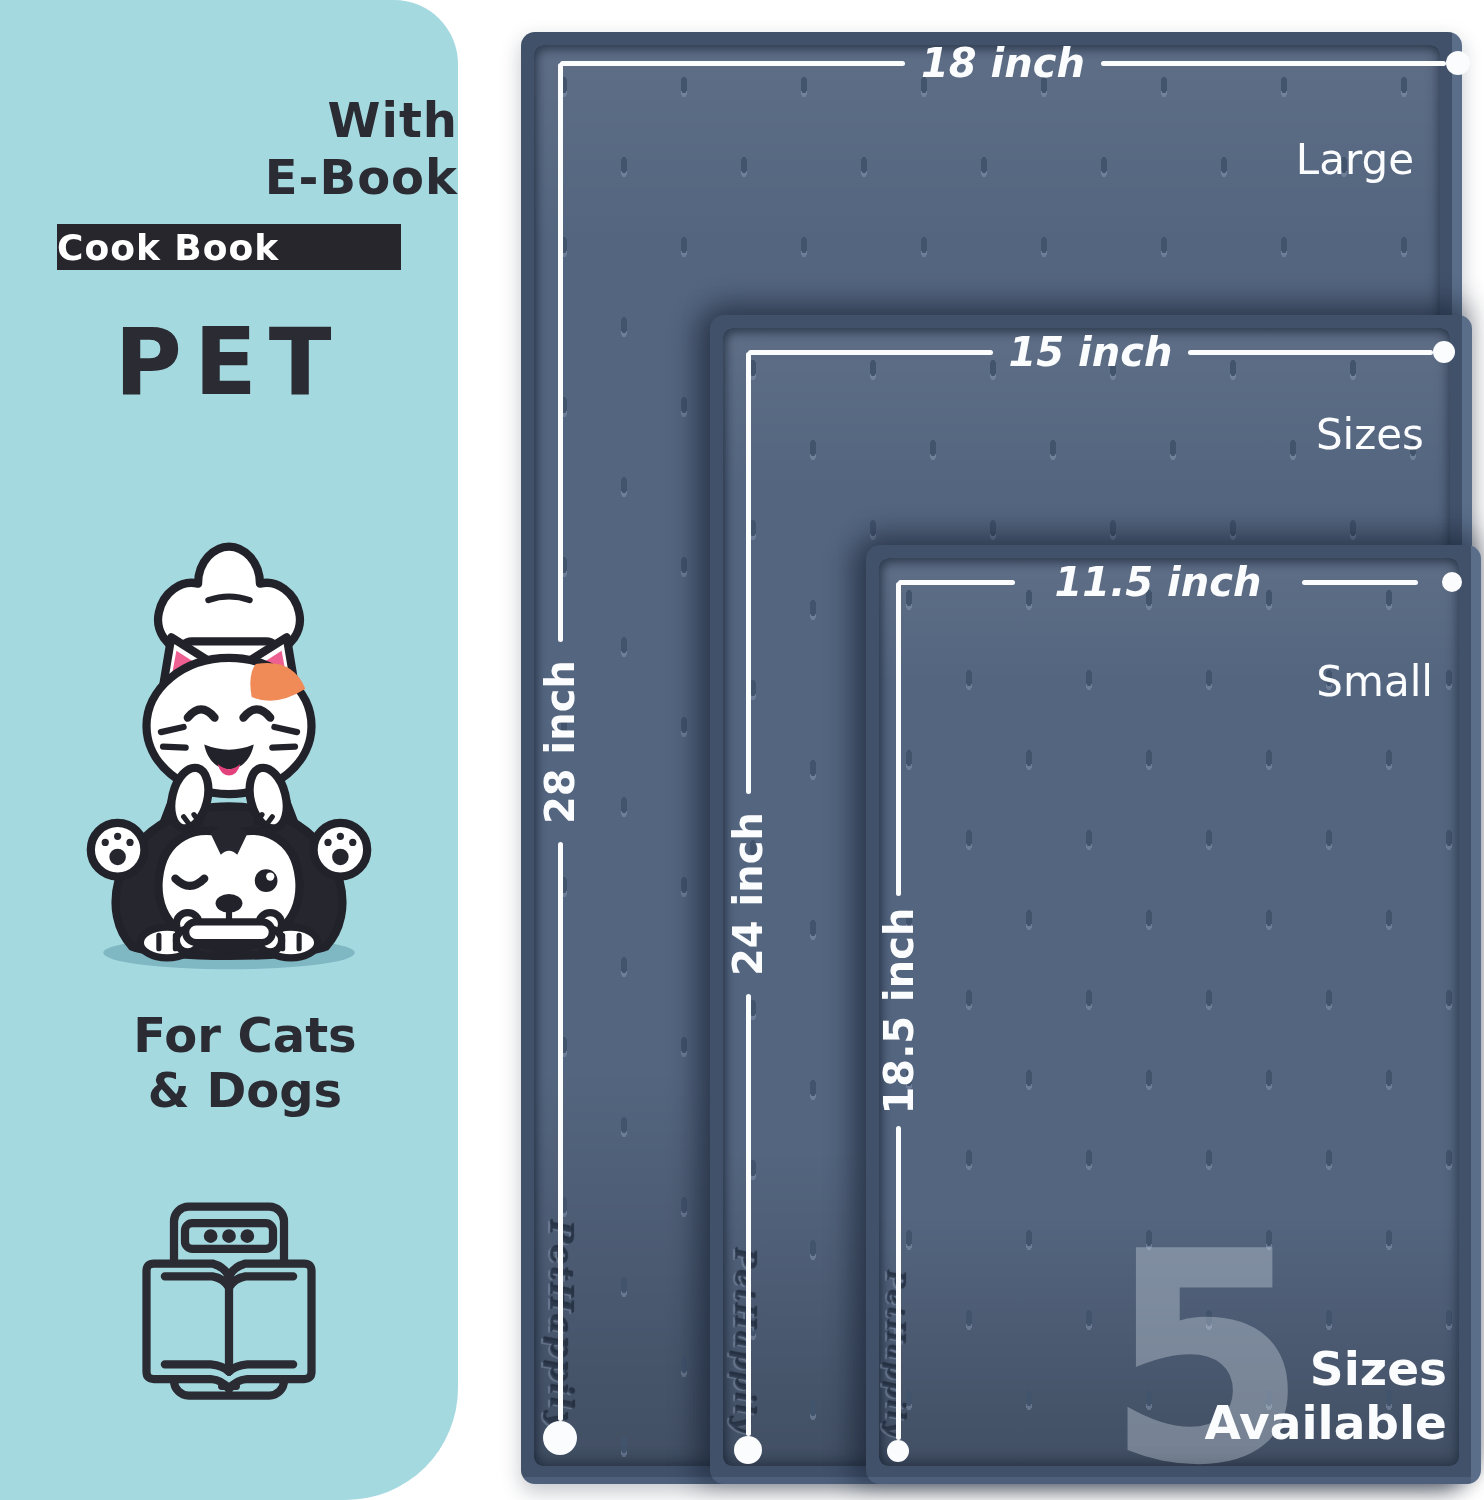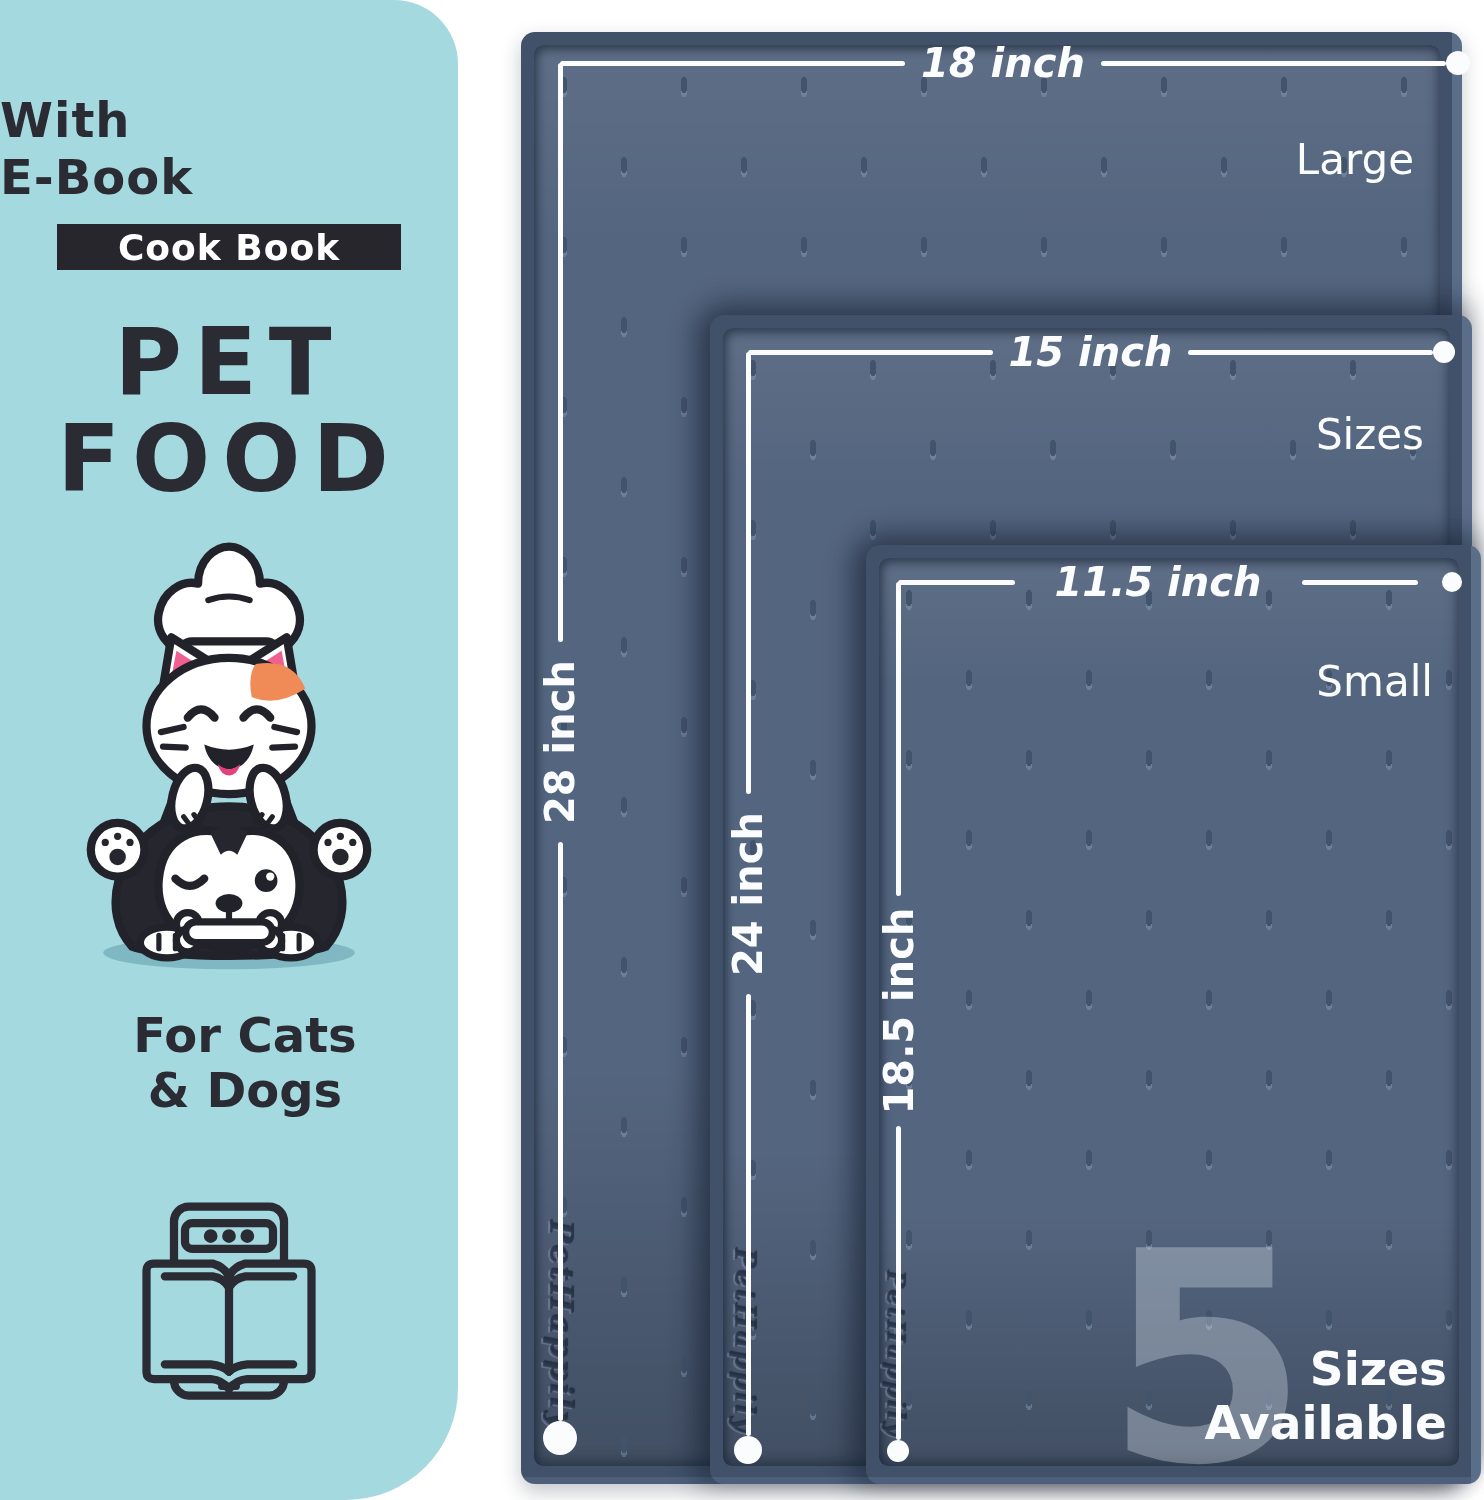--- a/index.html
+++ b/index.html
@@ -8,26 +8,26 @@
     background:#ffffff;
     font-family:"DejaVu Sans","Liberation Sans",sans-serif;
   }
   
   .panel{
     position:absolute;left:0;top:0;width:458px;height:1500px;
     background:#a5d9e0;border-radius:0 64px 112px 0;
   }
   .panel .headline{
     position:absolute;top:92px;left:0;width:100%;
-    text-align:left;color:#2b2b33;font-weight:700;
+    text-align:right;color:#2b2b33;font-weight:700;
     font-size:48px;line-height:1.18;letter-spacing:1px;
   }
   .badge{
     position:absolute;top:224px;left:57px;width:344px;height:46px;
-    background:#26262c;display:flex;align-items:center;justify-content:center;
+    background:#26262c;display:flex;align-items:center;justify-content:flex-start;
   }
   .badge span{color:#ffffff;font-weight:700;font-size:36px;letter-spacing:1px;}
   .title{
     position:absolute;top:282px;left:0;width:100%;
     text-align:center;color:#2b2b33;font-weight:700;
     font-size:92px;line-height:1.05;letter-spacing:12px;margin-top:33px;
   }
   .audience{
     position:absolute;top:1008px;left:0;width:100%;
     text-align:center;color:#2b2b33;font-weight:700;
@@ -116,21 +116,20 @@
 <div class="panel">
   <div class="headline">
     <div>With</div>
     <div>E-Book</div>
   </div>
   <div class="badge">
     <span>Cook Book</span>
   </div>
   <div class="title">
     <div>PET</div>
-    <div>FOOD</div>
   </div>
 
   <svg class="illu" viewBox="0 0 320 500">
     <ellipse cx="160" cy="468" rx="122" ry="16" fill="#7fb7c3"></ellipse>
 
     <g stroke-linejoin="round" stroke-linecap="round">
       <path d="M118,176 C100,173 88,156 92,138 C96,118 114,106 130,110 C130,88 146,74 160,74 C174,74 190,88 190,110 C206,106 224,118 228,138 C232,156 220,173 202,176 Z" fill="#fff" stroke="#22222a" stroke-width="8"></path>
       <path d="M140,126 q20,-7 40,0" fill="none" stroke="#22222a" stroke-width="6"></path>
       <rect x="112" y="166" width="96" height="24" rx="12" fill="#fff" stroke="#22222a" stroke-width="8"></rect>
       <path d="M96,210 L104,162 L142,186 Z" fill="#fff" stroke="#22222a" stroke-width="8"></path>

